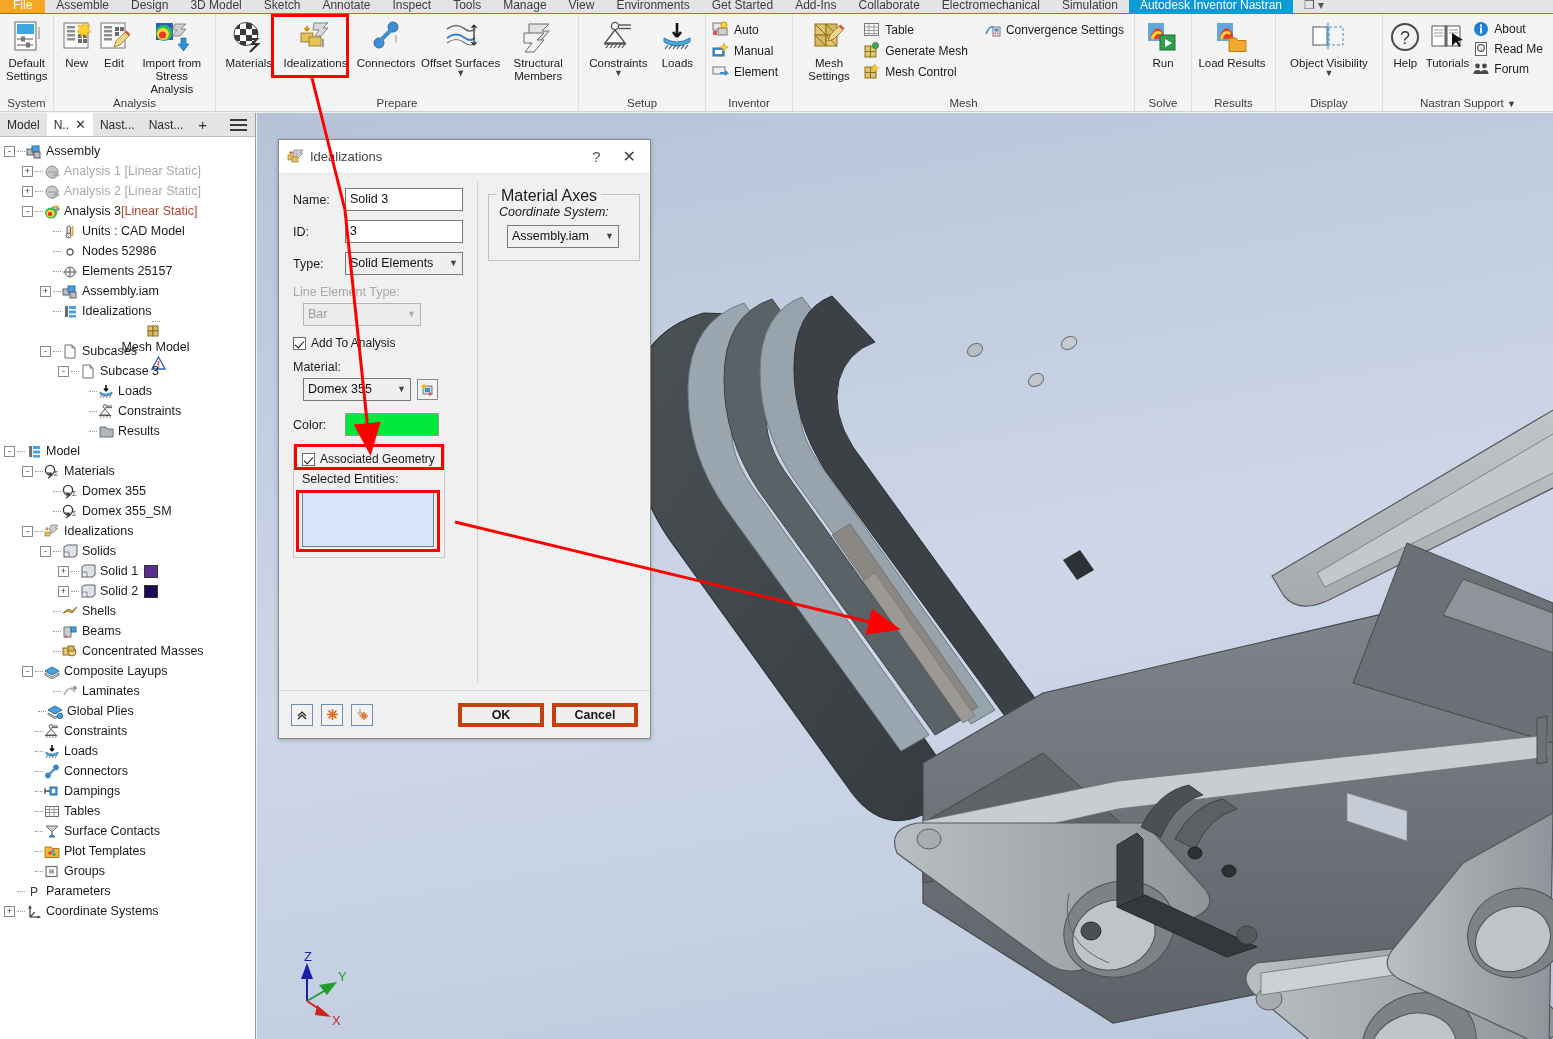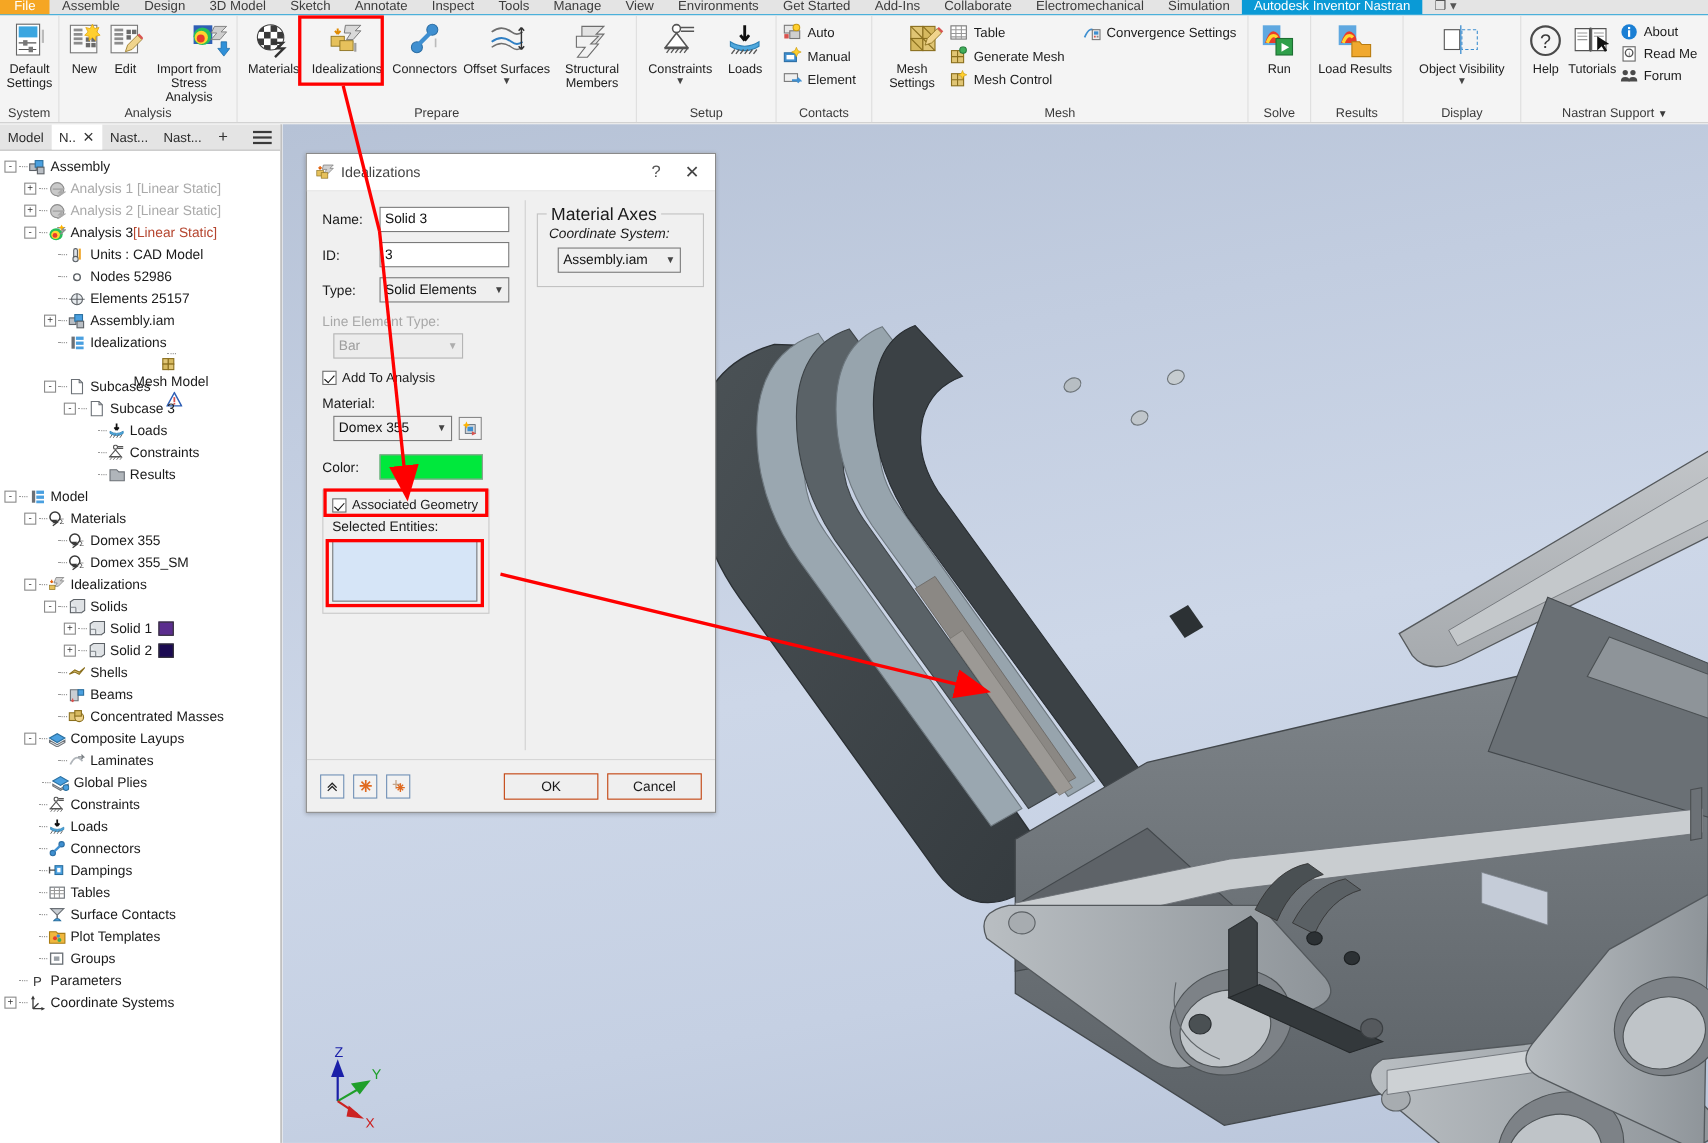--- a/index.html
+++ b/index.html
@@ -48,21 +48,21 @@
   .rgroup .glabel {
     text-align: center; font-size: 11.5px; color: #3a3a3a;
     height: 15px; line-height: 15px; white-space: nowrap;
   }
   .bigbtn {
     display: flex; flex-direction: column; align-items: center;
     width: 62px; padding: 3px 2px 0 2px; cursor: default;
     text-align: center;
   }
   .bigbtn.w70 { width: 72px; }
-  .bigbtn.w78 { width: 80px; align-items: flex-end; }
+  .bigbtn.w78 { width: 80px; }
   .bigbtn .lbl { font-size: 11.5px; line-height: 13px; color: #202020; margin-top: 2px; }
   .bigbtn .ic { height: 36px; display: flex; align-items: center; justify-content: center; }
   .caretdn { font-size: 9px; line-height: 7px; color: #444; }
 
   .smallcol { display: flex; flex-direction: column; padding-top: 3px; }
   .smallbtn { display: flex; align-items: center; gap: 5px; padding: 2px 6px 2px 2px; cursor: default; white-space: nowrap;}
   .smallbtn .lbl { font-size: 12px; color: #1b1b1b; }
   svg { display:block; }
 
   
@@ -167,22 +167,22 @@
   .matax .cs-lab { font-size:12.5px; margin-bottom:6px;font-style:italic; }
   .matax .fselect { width: 112px; margin-left: 8px; }
 
   .dlg-foot {
     height: 48px; border-top:1px solid #d6d6d6; display:flex; align-items:center;
     padding: 0 12px; gap: 8px;
   }
   .ftool { width:22px; height:22px; border:1px solid #6f8fb5; background:#f2f2f2; display:flex;align-items:center;justify-content:center; font-size:12px;}
   .dlg-foot .sp { flex:1; }
   .dbtn {
-    width: 86px; height: 24px; border:1px solid #c2410c; background:#efefef;
-    font-size:12.5px; display:flex; align-items:center; justify-content:center;
+    width: 86px; height: 24px; border:4px solid #c2410c; background:#efefef;
+    font-size:12.5px; display:flex; align-items:center; justify-content:center;font-weight:bold;
   }
 
   
   .anno { position:absolute; pointer-events:none; }
 </style>
 </head>
 <body>
 
 <div id="app">
 
@@ -406,21 +406,21 @@
             <span>
               <svg width="17" height="17" viewBox="0 0 17 17">
                 <rect x="1" y="4" width="12" height="7" fill="#efefef" stroke="#777"></rect>
                 <path d="M8 10 l7 0 -2 -2 M15 10 l-2 2" stroke="#3f8fd0" stroke-width="2" fill="none"></path>
               </svg>
             </span>
             <span class="lbl">Element</span>
           </div>
         </div>
       </div>
-      <div class="glabel">Contacts</div>
+      <div class="glabel">Inventor</div>
     </div>
 
     <div class="rgroup" style="width:342px">
       <div class="gbody">
         <div class="bigbtn w78">
           <div class="ic">
             <svg width="34" height="32" viewBox="0 0 34 32">
               <rect x="3" y="3" width="11" height="11" fill="#e0c574" stroke="#8a6f1e"></rect>
               <rect x="14" y="3" width="11" height="11" fill="#d6b95f" stroke="#8a6f1e"></rect>
               <rect x="3" y="14" width="11" height="11" fill="#d6b95f" stroke="#8a6f1e"></rect>

